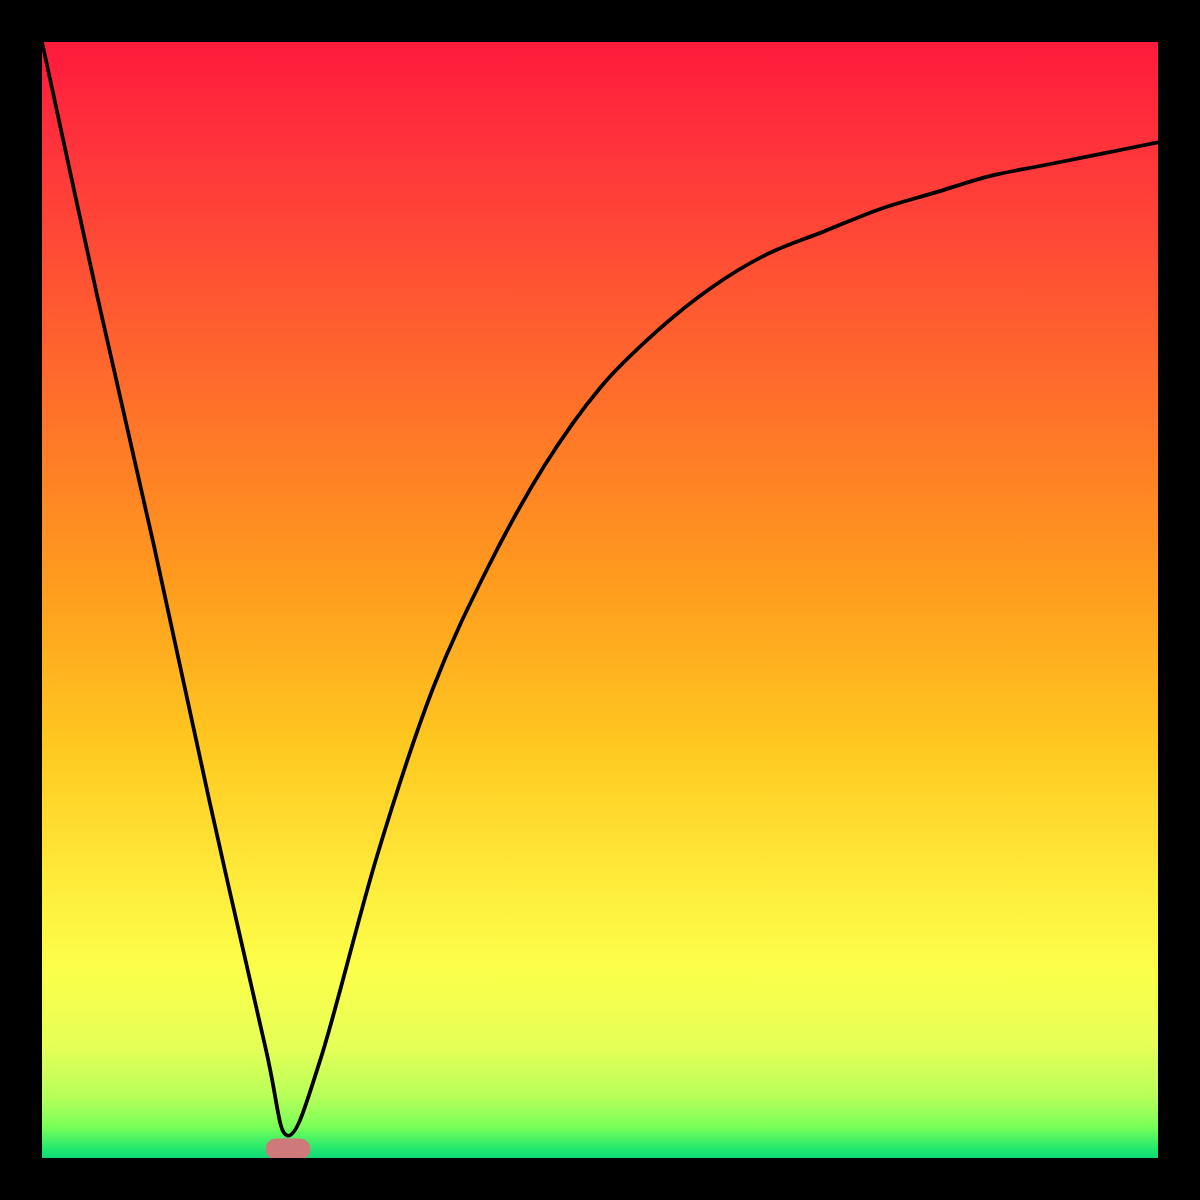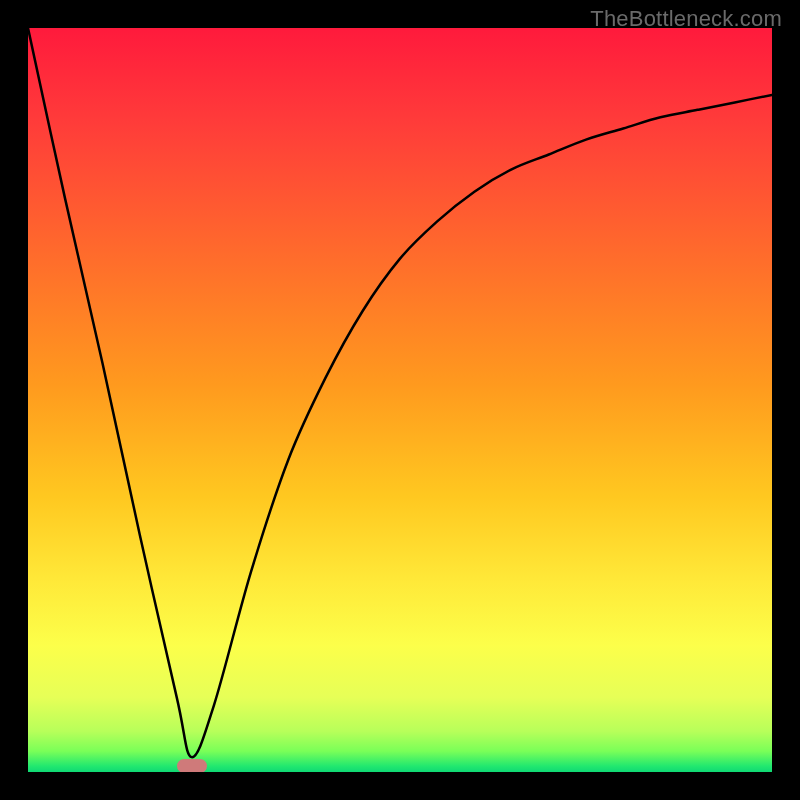--- a/index.html
+++ b/index.html
@@ -53,21 +53,20 @@
     background: #cf7a7a;
     border-radius: 7px;
     transform: translate(-50%, -50%);
     z-index: 10;
   }
 </style>
 </head>
 <body>
 
 <div class="container">
-  <div class="watermark">TheBottleneck.com</div>
 
   <div class="plot-area">
     <svg class="gradient-bg" viewBox="0 0 744 744" preserveAspectRatio="none">
       <defs>
         <linearGradient id="bgGrad" x1="0" y1="0" x2="0" y2="1">
             <stop offset="0.00%" stop-color="#ff1a3c"></stop>
             <stop offset="12.00%" stop-color="#ff3a3a"></stop>
             <stop offset="30.00%" stop-color="#ff6a2c"></stop>
             <stop offset="48.00%" stop-color="#ff9a1e"></stop>
             <stop offset="63.00%" stop-color="#ffc820"></stop>

